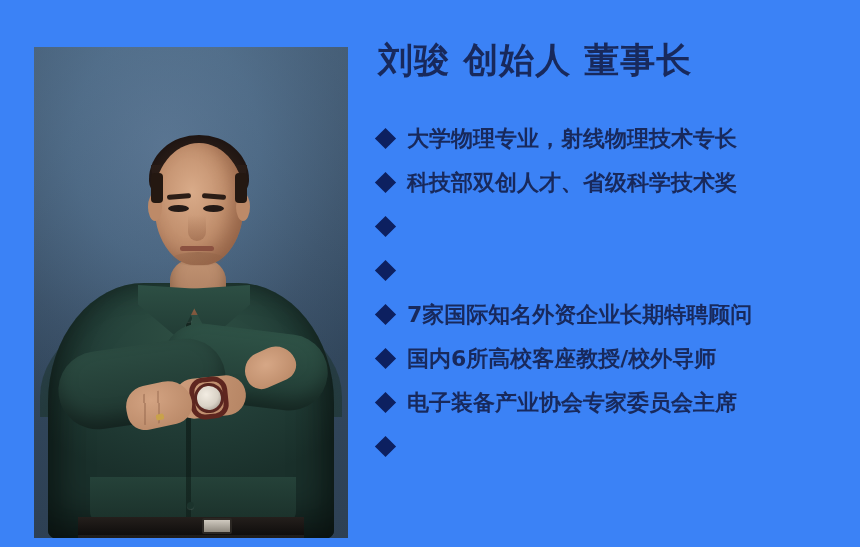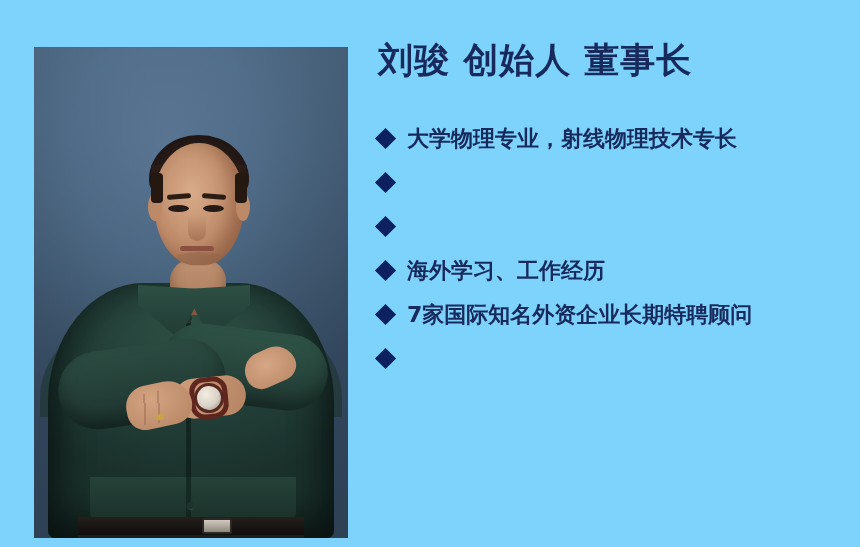--- a/index.html
+++ b/index.html
@@ -13,21 +13,21 @@
     overflow: hidden;
     font-family: "DejaVu Sans", "Liberation Sans", sans-serif;
     position: relative;
   }
 
   #slide {
     position: absolute;
     left: 0; top: 0;
     width: 860px;
     height: 547px;
-    background: #7dd3fc;
+    background: #3b82f6;
   }
 
   
   #photo-frame {
     position: absolute;
     left: 34px;
     top: 47px;
     width: 314px;
     height: 491px;
     overflow: hidden;
@@ -428,31 +428,39 @@
 
   <div id="content">
     <div id="page-title">刘骏  创始人  董事长</div>
     <ul id="bullet-list">
         <li class="bullet-item">
           <span class="bullet-marker"></span>
           <span class="bullet-text">大学物理专业，射线物理技术专长</span>
         </li>
         <li class="bullet-item">
           <span class="bullet-marker"></span>
-        </li>
-        <li class="bullet-item">
-          <span class="bullet-marker"></span>
-        </li>
-        <li class="bullet-item">
-          <span class="bullet-marker"></span>
-          <span class="bullet-text">海外学习、工作经历</span>
+          <span class="bullet-text">科技部双创人才、省级科学技术奖</span>
+        </li>
+        <li class="bullet-item">
+          <span class="bullet-marker"></span>
+        </li>
+        <li class="bullet-item">
+          <span class="bullet-marker"></span>
         </li>
         <li class="bullet-item">
           <span class="bullet-marker"></span>
           <span class="bullet-text">7家国际知名外资企业长期特聘顾问</span>
+        </li>
+        <li class="bullet-item">
+          <span class="bullet-marker"></span>
+          <span class="bullet-text">国内6所高校客座教授/校外导师</span>
+        </li>
+        <li class="bullet-item">
+          <span class="bullet-marker"></span>
+          <span class="bullet-text">电子装备产业协会专家委员会主席</span>
         </li>
         <li class="bullet-item">
           <span class="bullet-marker"></span>
         </li>
       </ul>
   </div>
 
 </div>
 
 </body></html>

